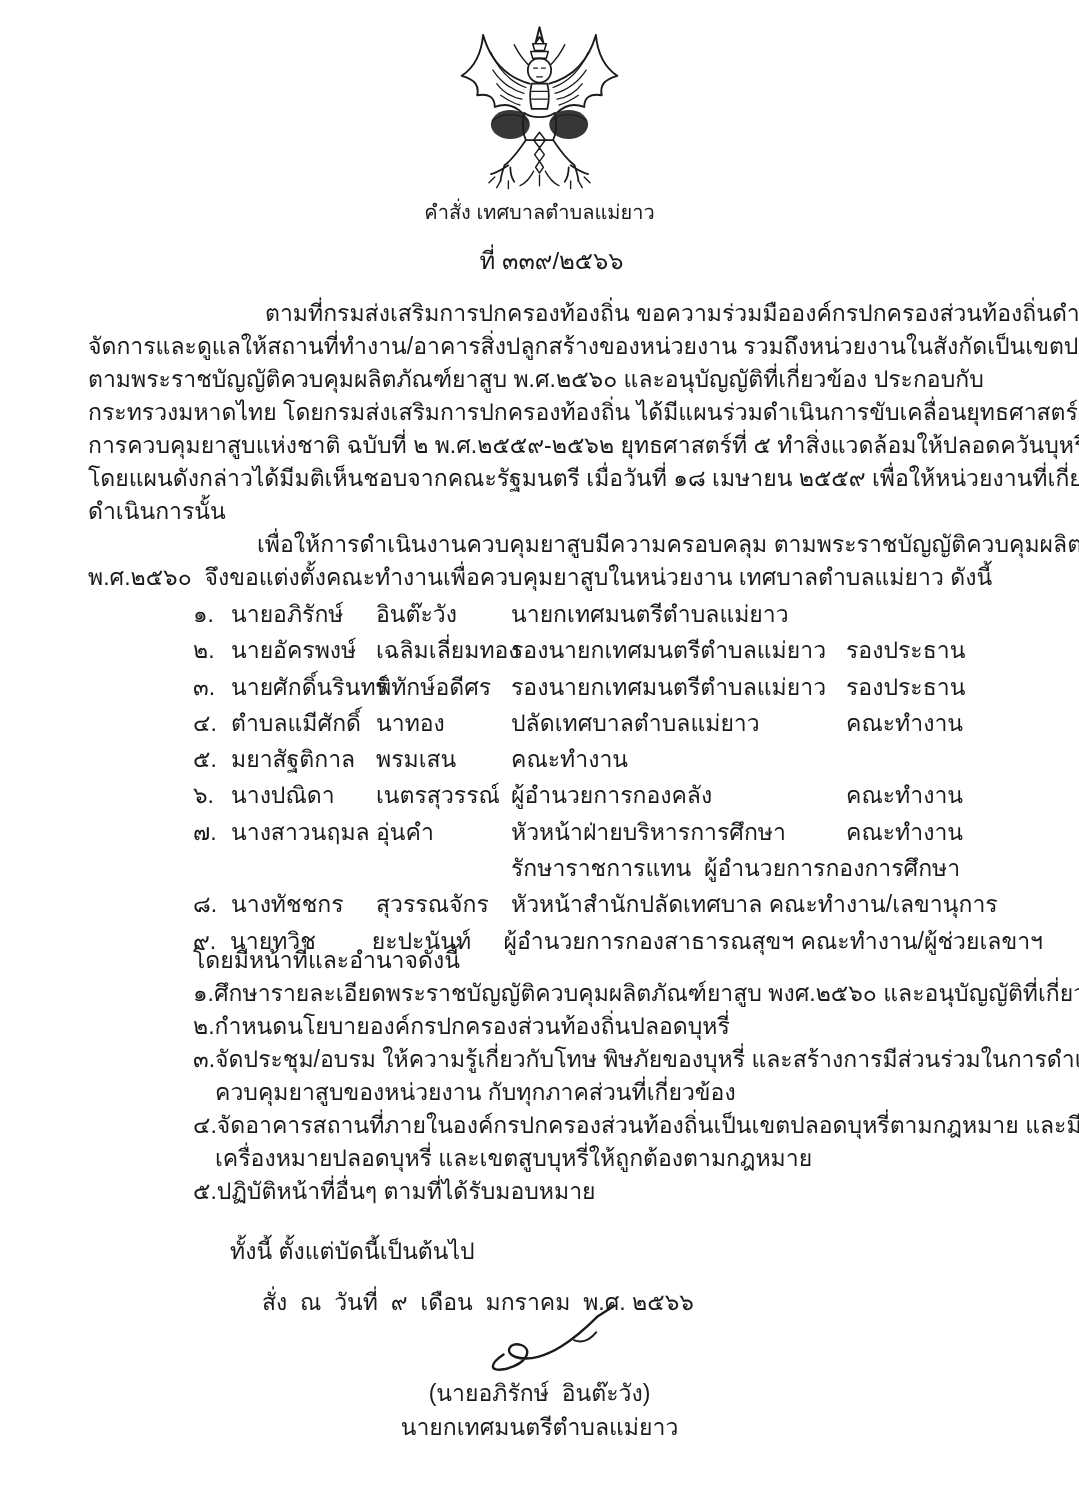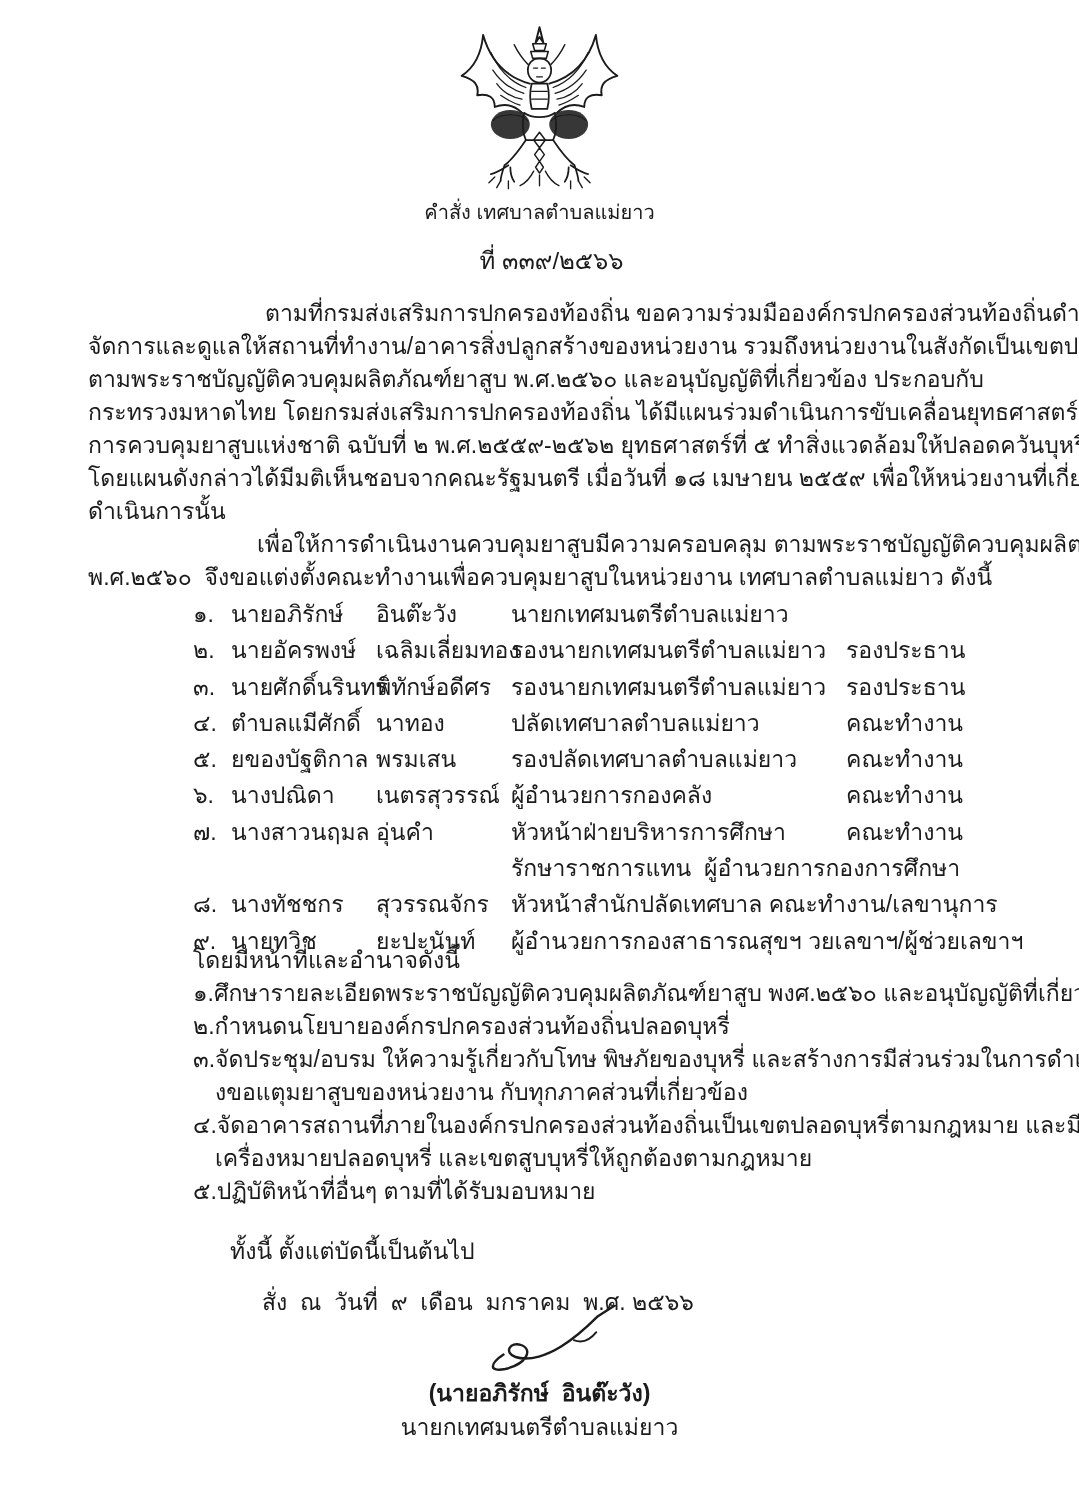--- a/index.html
+++ b/index.html
@@ -33,21 +33,21 @@
   .c-pos{width:335px;}
   .c-role{flex:1;}
   .c-posrole{flex:1;}
   .c-sub{margin-left:318px;}
   .duties{left:193px;top:944px;width:830px;font-size:23px;line-height:33px;}
   .duties .line{white-space:pre;height:33px;}
   .dindent{padding-left:22px;}
   .effective{left:230px;top:1233px;font-size:23px;}
   .issued{left:262px;top:1284px;font-size:23px;}
   .sig-svg{left:462px;top:1305px;width:195px;height:72px;}
-  .sig-name{top:1375px;font-size:23px;font-weight:bold;}
+  .sig-name{top:1375px;font-size:23px;}
   .sig-pos{top:1409px;font-size:23px;}
   svg .ln{fill:none;stroke:#1b1b1b;stroke-linecap:round;stroke-linejoin:round;}
 </style>
 </head>
 <body>
 
 <div class="page">
 
   <div class="abs emblem">
     <svg viewBox="0 0 180 170" width="175" height="168" xmlns="http://www.w3.org/2000/svg">
@@ -127,23 +127,22 @@
     </div>
     <div class="crow">
       <span class="c-no t">๔.</span>
       <span class="c-first t">ตำบลแมีศักดิ์</span>
       <span class="c-last t">นาทอง</span>
       <span class="c-pos t">ปลัดเทศบาลตำบลแม่ยาว</span>
       <span class="c-role t">คณะทำงาน</span>
     </div>
     <div class="crow">
       <span class="c-no t">๕.</span>
-      <span class="c-first t">ยของบัฐติกาล</span>
+      <span class="c-first t">มยาสัฐติกาล</span>
       <span class="c-last t">พรมเสน</span>
-      <span class="c-pos t">รองปลัดเทศบาลตำบลแม่ยาว</span>
       <span class="c-role t">คณะทำงาน</span>
     </div>
     <div class="crow">
       <span class="c-no t">๖.</span>
       <span class="c-first t">นางปณิดา</span>
       <span class="c-last t">เนตรสุวรรณ์</span>
       <span class="c-pos t">ผู้อำนวยการกองคลัง</span>
       <span class="c-role t">คณะทำงาน</span>
     </div>
     <div class="crow">
@@ -159,30 +158,30 @@
     <div class="crow">
       <span class="c-no t">๘.</span>
       <span class="c-first t">นางทัชชกร</span>
       <span class="c-last t">สุวรรณจักร</span>
       <span class="c-posrole t">หัวหน้าสำนักปลัดเทศบาล คณะทำงาน/เลขานุการ</span>
     </div>
     <div class="crow">
       <span class="c-no t">๙.</span>
       <span class="c-first t">นายทวิช</span>
       <span class="c-last t">ยะปะนันท์</span>
-      <span class="c-posrole t">ผู้อำนวยการกองสาธารณสุขฯ วยเลขาฯ/ผู้ช่วยเลขาฯ</span>
+      <span class="c-posrole t">ผู้อำนวยการกองสาธารณสุขฯ คณะทำงาน/ผู้ช่วยเลขาฯ</span>
     </div>
   </div>
 
   <div class="abs duties">
     <div class="line">โดยมีหน้าที่และอำนาจดังนี้</div>
     <div class="line">๑.ศึกษารายละเอียดพระราชบัญญัติควบคุมผลิตภัณฑ์ยาสูบ พงศ.๒๕๖๐ และอนุบัญญัติที่เกี่ยวข้อง</div>
     <div class="line">๒.กำหนดนโยบายองค์กรปกครองส่วนท้องถิ่นปลอดบุหรี่</div>
     <div class="line">๓.จัดประชุม/อบรม ให้ความรู้เกี่ยวกับโทษ พิษภัยของบุหรี่ และสร้างการมีส่วนร่วมในการดำเนินงาน</div>
-    <div class="line dindent">งขอแตุมยาสูบของหน่วยงาน กับทุกภาคส่วนที่เกี่ยวข้อง</div>
+    <div class="line dindent">ควบคุมยาสูบของหน่วยงาน กับทุกภาคส่วนที่เกี่ยวข้อง</div>
     <div class="line">๔.จัดอาคารสถานที่ภายในองค์กรปกครองส่วนท้องถิ่นเป็นเขตปลอดบุหรี่ตามกฎหมาย และมีการแสดง</div>
     <div class="line dindent">เครื่องหมายปลอดบุหรี่ และเขตสูบบุหรี่ให้ถูกต้องตามกฎหมาย</div>
     <div class="line">๕.ปฏิบัติหน้าที่อื่นๆ ตามที่ได้รับมอบหมาย</div>
   </div>
 
   <div class="abs effective t">ทั้งนี้ ตั้งแต่บัดนี้เป็นต้นไป</div>
   <div class="abs issued t">สั่ง  ณ  วันที่  ๙  เดือน  มกราคม  พ.ศ. ๒๕๖๖</div>
 
   <div class="abs sig-svg">
     <svg viewBox="0 0 200 90" width="195" height="72" xmlns="http://www.w3.org/2000/svg">

